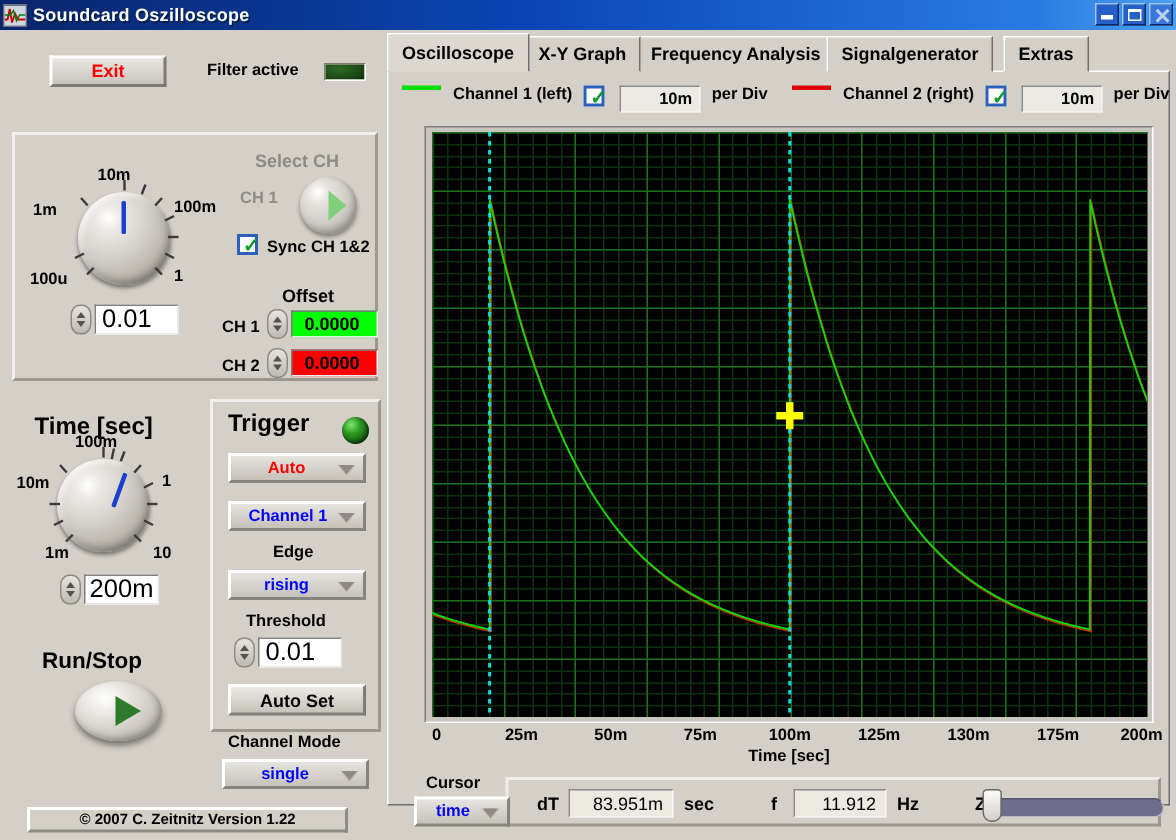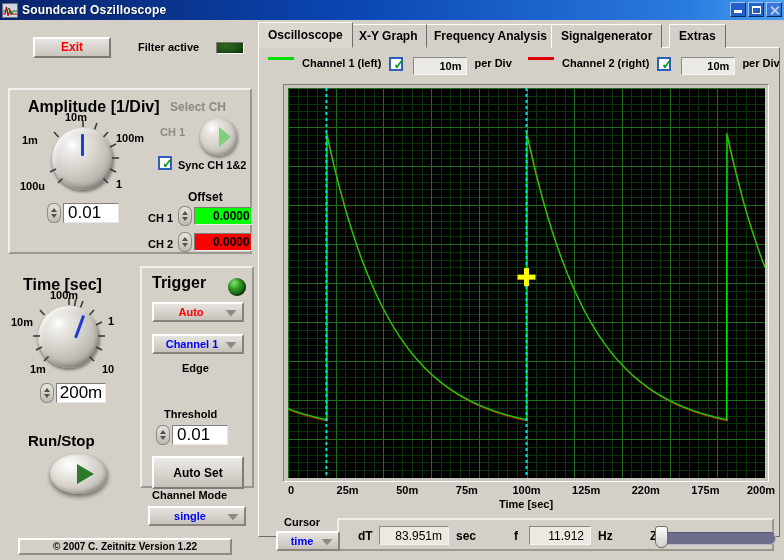--- a/index.html
+++ b/index.html
@@ -109,21 +109,21 @@
     position:absolute; left:2px; top:-1px; color:#0a9c26; font-size:13px; font-weight:bold;
     line-height:13px;
   }
   .chk-label { position:absolute; font-size:11px; font-weight:bold; color:#000; }
 
   .offset-title { position:absolute; left:178px; top:100px; font-size:12px; font-weight:bold; color:#000; }
   .off-row-lbl { position:absolute; font-size:11px; font-weight:bold; color:#000; }
   .off-val {
     position:absolute; width:58px; height:18px;
     border:1px solid; border-color:#7a7a7a #ededed #ededed #7a7a7a;
-    font-size:12px; font-weight:bold; padding-left:18px; line-height:16px;
+    font-size:12px; font-weight:bold; padding-left:8px; line-height:16px;
   }
   .off-val.g { background:#00ff00; color:#000; }
   .off-val.r { background:#ff0000; color:#000; }
 
   .panel-time { position:absolute; left:8px; top:268px; width:124px; height:240px; }
   .time-title { position:absolute; left:15px; top:8px; font-size:16px; font-weight:bold; color:#000; }
   .runstop-title { position:absolute; left:20px; top:164px; font-size:15px; font-weight:bold; color:#000; }
   .runstop-btn {
     position:absolute; left:42px; top:186px; width:58px; height:40px; border-radius:50%/50%;
     background:radial-gradient(ellipse at 34% 28%, #ffffff 0%, #ebe9e4 25%, #cdc9c2 62%, #9b978f 100%);
@@ -154,21 +154,21 @@
     border-left:6px solid transparent; border-right:6px solid transparent;
     border-top:7px solid #b6b2aa;
   }
   .combo .arrow::after {
     content:""; position:absolute; left:-5px; top:-7px; width:0;height:0;
     border-left:5px solid transparent; border-right:5px solid transparent;
     border-top:6px solid #8e8a82;
   }
   .sect-lbl { position:absolute; font-size:11px; font-weight:bold; color:#000; }
   .push {
-    position:absolute; height:33px;
+    position:absolute; height:21px;
     background:linear-gradient(180deg,#eceae6,#c6c2ba);
     border:2px solid; border-color:#ffffff #7e7c76 #7e7c76 #ffffff;
     font-size:12px; font-weight:bold; color:#000;
     display:flex; align-items:center; justify-content:center; cursor:pointer;
   }
   .copyright {
     position:absolute; left:18px; top:538px; width:214px; height:17px;
     background:#d4d0c8;
     border:2px solid; border-color:#ffffff #8d8b85 #8d8b85 #ffffff;
     font-size:10px; font-weight:bold; color:#000;
@@ -273,21 +273,20 @@
           <i class="b"></i>
         </div>
     </div>
   </div>
 
   <div class="exit-btn">Exit</div>
   <div class="filter-label">Filter active</div>
   <div class="filter-led"></div>
 
   <div class="groupbox panel-amp">
-    <div class="amp-title">Amplitude [1/Div]</div>
     <div class="sel-ch-title">Select CH</div>
     <div class="ch1-label">CH 1</div>
 
     <div class="knob" style="left:42px; top:38px; width:62px; height:62px;">
       <div class="needle" style="left:29px; top:6px; width:3px; height:22px;"></div>
     </div>
     <svg style="position:absolute; left:30px; top:26px;" width="86" height="86">
       <g stroke="#3a3a3a" stroke-width="1.6">
         <line x1="43" y1="4" x2="43" y2="11"></line>
         <line x1="57" y1="7" x2="54.5" y2="13.5"></line>
@@ -383,20 +382,24 @@
 
     <div class="combo" style="left:10px; top:34px; width:92px; color:#ff0000;">
       <span style="margin-right:14px;">Auto</span>
       <span class="arrow"></span>
     </div>
     <div class="combo" style="left:10px; top:66px; width:92px; color:#0000ff;">
       <span style="margin-right:12px;">Channel 1</span>
       <span class="arrow"></span>
     </div>
     <div class="sect-lbl" style="left:40px; top:94px;">Edge</div>
+    <div class="combo" style="left:10px; top:112px; width:92px; color:#0000ff;">
+      <span style="margin-right:14px;">rising</span>
+      <span class="arrow"></span>
+    </div>
     <div class="sect-lbl" style="left:22px; top:140px;">Threshold</div>
     <div class="spin" style="left:14px; top:157px;">
         <i class="up"></i>
         <i class="dn"></i>
       </div>
     <div class="numfield" style="left:30px; top:157px; width:56px; height:20px;">0.01</div>
     <div class="push" style="left:10px; top:188px; width:92px;">Auto Set</div>
   </div>
 
   <div class="sect-lbl" style="left:152px; top:489px;">Channel Mode</div>
@@ -578,21 +581,21 @@
       </svg>
   </div>
 
   <div class="axis-lbls" id="x-axis-labels">
       <span style="left: 8px;">0</span>
       <span style="left: 64.625px;">25m</span>
       <span style="left: 124.25px;">50m</span>
       <span style="left: 183.875px;">75m</span>
       <span style="left: 243.5px;">100m</span>
       <span style="left: 303.125px;">125m</span>
-      <span style="left: 362.75px;">220m</span>
+      <span style="left: 362.75px;">130m</span>
       <span style="left: 422.375px;">175m</span>
       <span style="left: 478px;">200m</span>
     </div>
   <div class="axis-title">Time [sec]</div>
 
   <div class="cursor-title">Cursor</div>
   <div class="combo" style="left:276px; top:531px; width:64px; color:#0000ff; z-index:5;">
     <span style="margin-right:12px;">time</span>
     <span class="arrow"></span>
   </div>

